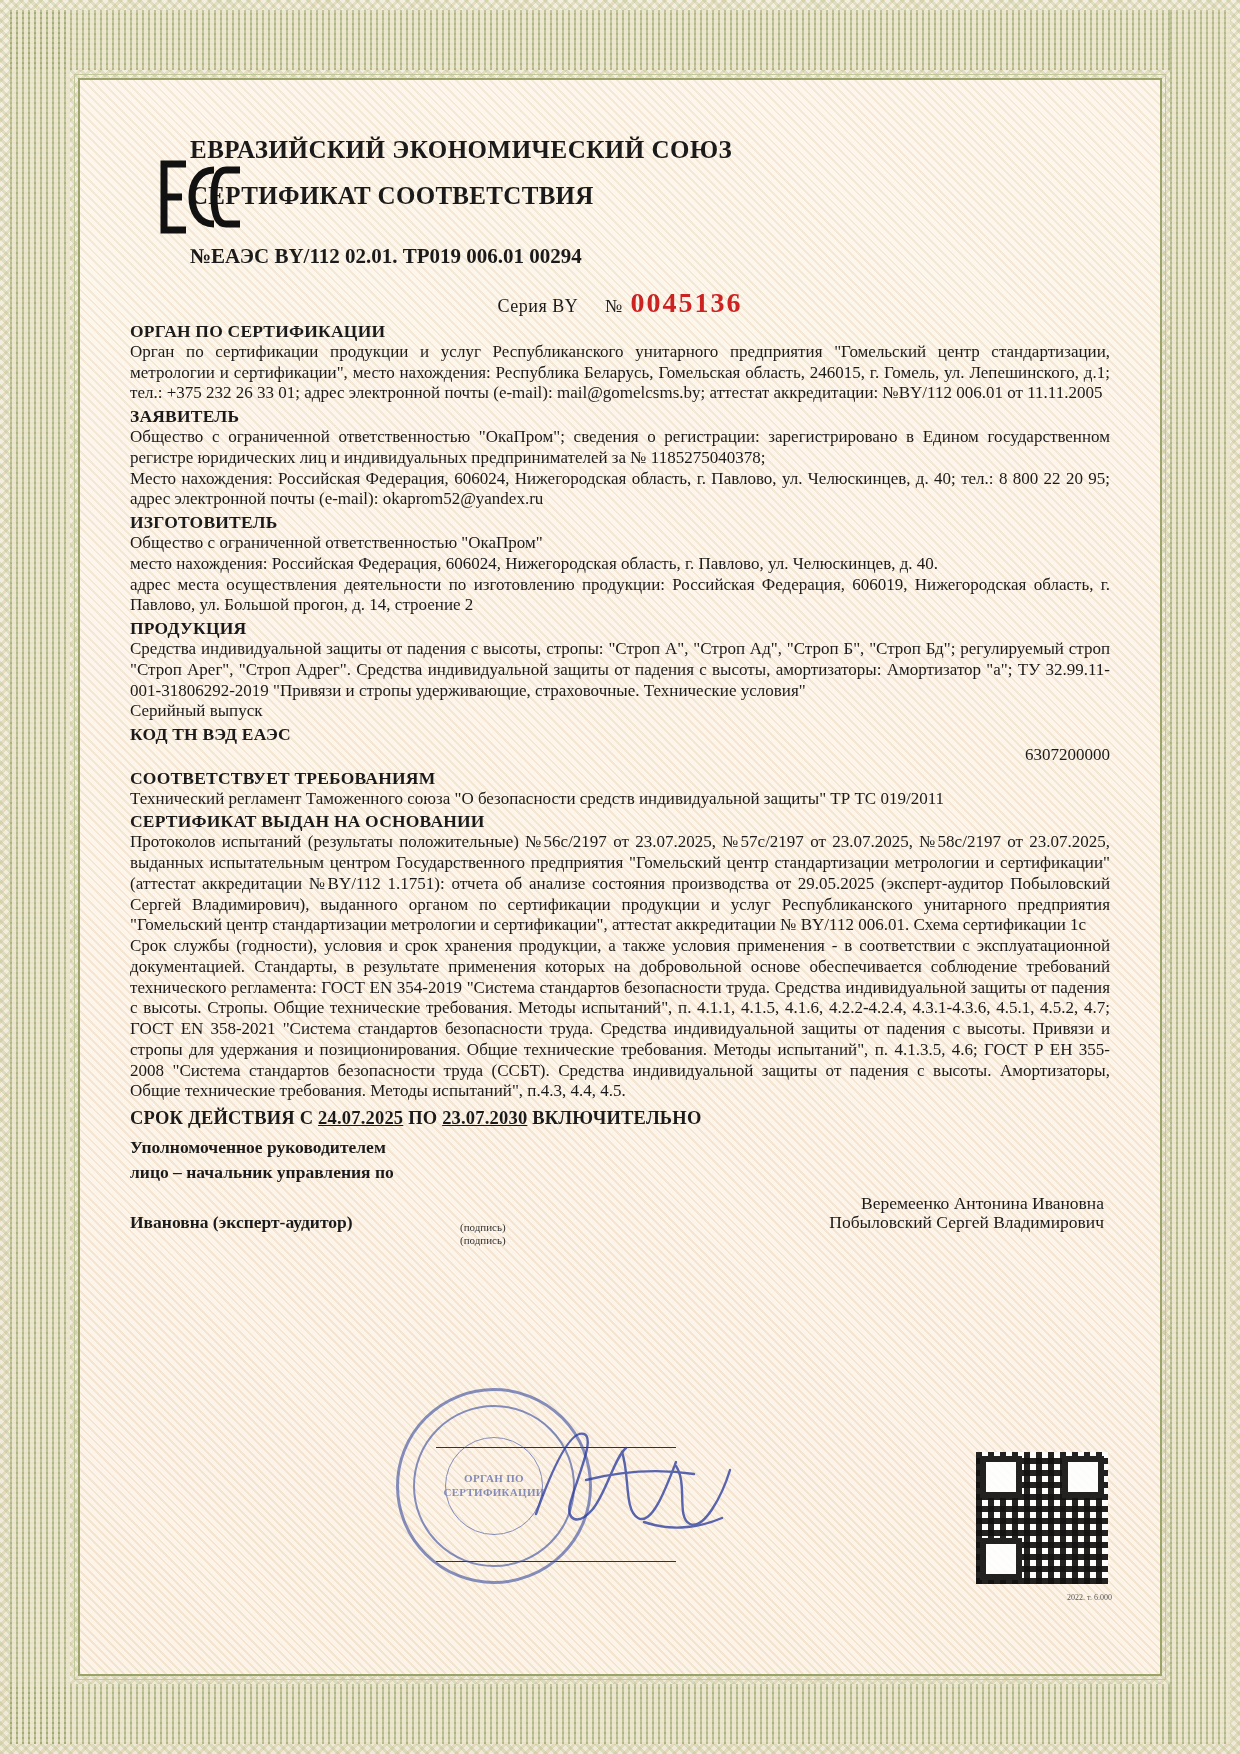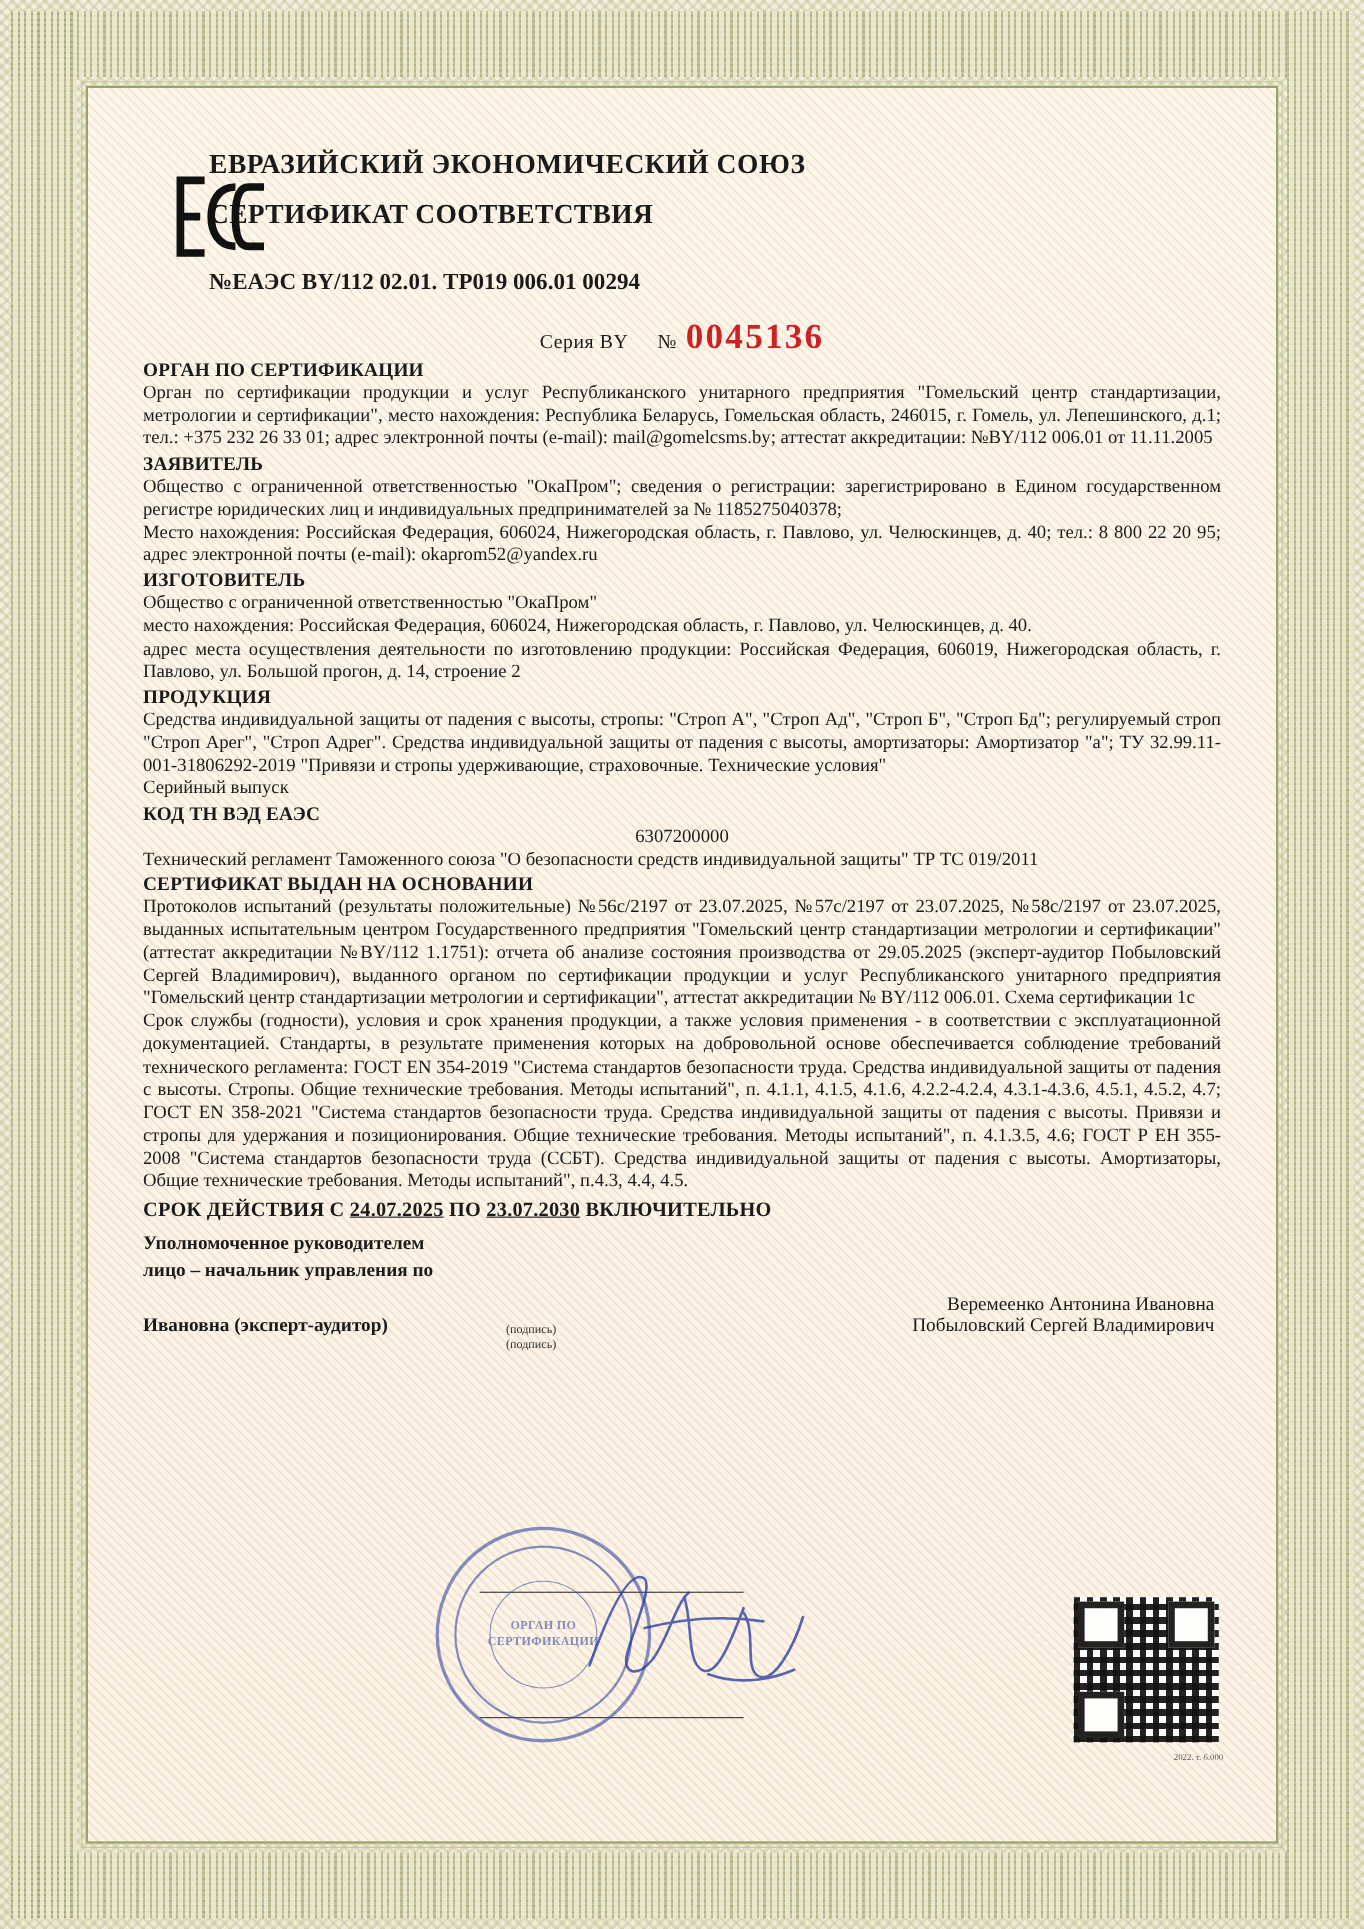--- a/index.html
+++ b/index.html
@@ -100,41 +100,41 @@
   }
   .serial-row {
     text-align: center;
     margin-top: 18px;
     font-size: 18px;
   }
   .serial-row .ser-label { letter-spacing: 0.5px; }
   .serial-row .ser-no { margin-left: 22px; }
   .serial-row .ser-digits {
     color: #cc2222;
-    font-size: 32px;
+    font-size: 28px;
     font-weight: bold;
     letter-spacing: 2px;
     margin-left: 4px;
   }
 
   
   .sec-head {
     font-size: 17.5px;
     font-weight: bold;
     letter-spacing: 0.2px;
     margin-top: 2px;
   }
   .sec-body {
     font-size: 17px;
     line-height: 1.22;
     text-align: justify;
     text-justify: inter-word;
     margin-top: 0px;
   }
-  .sec-body.plain { text-align: center; }
+  .sec-body.plain { text-align: right; }
 
   .valid-row {
     font-size: 18.5px;
     font-weight: bold;
     margin-top: 6px;
     letter-spacing: 0.2px;
   }
   .valid-row u { text-decoration: underline; }
 
   .sign-block {
@@ -331,20 +331,21 @@
 место нахождения: Российская Федерация, 606024, Нижегородская область, г. Павлово, ул. Челюскинцев, д. 40.
 адрес места осуществления деятельности по изготовлению продукции: Российская Федерация, 606019, Нижегородская область, г. Павлово, ул. Большой прогон, д. 14, строение 2</div>
 
     <div class="sec-head">ПРОДУКЦИЯ</div>
     <div class="sec-body" style="white-space:pre-line">Средства индивидуальной защиты от падения с высоты, стропы: "Строп А", "Строп Ад", "Строп Б", "Строп Бд"; регулируемый строп "Строп Арег", "Строп Адрег". Средства индивидуальной защиты от падения с высоты, амортизаторы: Амортизатор "а"; ТУ 32.99.11-001-31806292-2019 "Привязи и стропы удерживающие, страховочные. Технические условия"
 Серийный выпуск</div>
 
     <div class="sec-head">КОД ТН ВЭД ЕАЭС</div>
     <div class="sec-body plain">6307200000</div>
 
+    <div class="sec-head">СООТВЕТСТВУЕТ ТРЕБОВАНИЯМ</div>
     <div class="sec-body">Технический регламент Таможенного союза "О безопасности средств индивидуальной защиты" ТР ТС 019/2011</div>
 
     <div class="sec-head">СЕРТИФИКАТ ВЫДАН НА ОСНОВАНИИ</div>
     <div class="sec-body">Протоколов испытаний (результаты положительные) №56с/2197 от 23.07.2025, №57с/2197 от 23.07.2025, №58с/2197 от 23.07.2025, выданных испытательным центром Государственного предприятия "Гомельский центр стандартизации метрологии и сертификации" (аттестат аккредитации №BY/112 1.1751): отчета об анализе состояния производства от 29.05.2025 (эксперт-аудитор Побыловский Сергей Владимирович), выданного органом по сертификации продукции и услуг Республиканского унитарного предприятия "Гомельский центр стандартизации метрологии и сертификации", аттестат аккредитации № BY/112 006.01. Схема сертификации 1с</div>
 
     <div class="sec-body">Срок службы (годности), условия и срок хранения продукции, а также условия применения - в соответствии с эксплуатационной документацией. Стандарты, в результате применения которых на добровольной основе обеспечивается соблюдение требований технического регламента: ГОСТ EN 354-2019 "Система стандартов безопасности труда. Средства индивидуальной защиты от падения с высоты. Стропы. Общие технические требования. Методы испытаний", п. 4.1.1, 4.1.5, 4.1.6, 4.2.2-4.2.4, 4.3.1-4.3.6, 4.5.1, 4.5.2, 4.7; ГОСТ EN 358-2021 "Система стандартов безопасности труда. Средства индивидуальной защиты от падения с высоты. Привязи и стропы для удержания и позиционирования. Общие технические требования. Методы испытаний", п. 4.1.3.5, 4.6; ГОСТ Р ЕН 355-2008 "Система стандартов безопасности труда (ССБТ). Средства индивидуальной защиты от падения с высоты. Амортизаторы, Общие технические требования. Методы испытаний", п.4.3, 4.4, 4.5.</div>
 
     <div class="valid-row">
       <span>СРОК ДЕЙСТВИЯ С</span>
       <u>24.07.2025</u>

